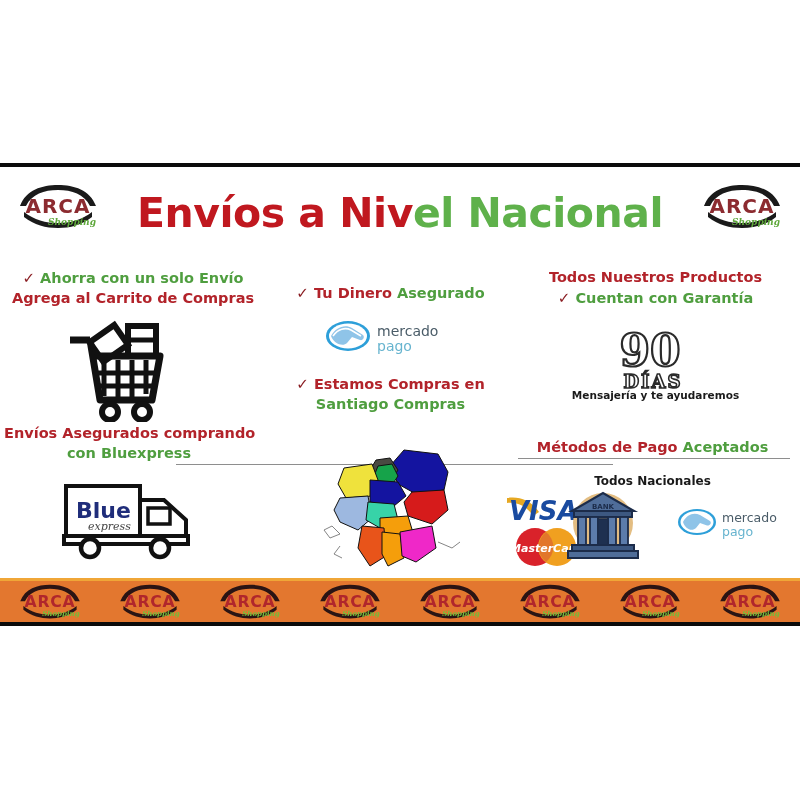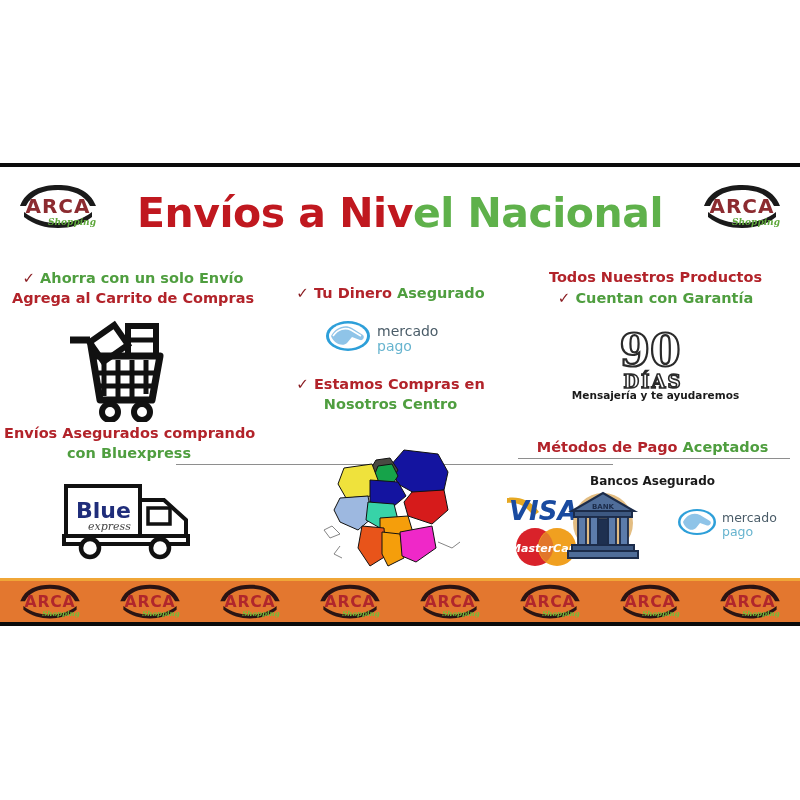--- a/index.html
+++ b/index.html
@@ -169,21 +169,21 @@
       <path d="M6 19 C11 10 20 7 27 11 L38 18 C40 20 38 24 35 23 L27 20 L22 26 C18 30 9 27 6 19 Z" fill="#8fc4e8"></path>
       <path d="M8 19 C13 12 20 10 26 13 L36 19" fill="none" stroke="#fff" stroke-width="1.6"></path>
       <text x="52" y="19" font-family="DejaVu Sans, sans-serif" font-size="14" fill="#4a5c68">mercado</text>
       <text x="52" y="34" font-family="DejaVu Sans, sans-serif" font-size="14" fill="#67b4cf">pago</text>
     </svg>
   </div>
 
   <div class="blk-ubic">
     <div class="hd"><span class="check">✓</span>
       <span class="red">Estamos Compras en</span></div>
-    <div class="hd green">Nosotros Centro</div>
+    <div class="hd green">Santiago Compras</div>
   </div>
 
   <div class="blk-gar">
     <div class="hd red">Todos Nuestros Productos</div>
     <div class="hd"><span class="check">✓</span>
       <span class="green">Cuentan con Garantía</span></div>
   </div>
 
   <div class="badge90">
     <svg width="110" height="66" viewBox="0 0 110 66">
@@ -239,21 +239,21 @@
         <path d="M20 102 L14 110 L22 114"></path>
         <path d="M118 98 L132 104 L140 98"></path>
       </g>
     </svg>
   </div>
 
   <div class="blk-pago">
     <div class="hd"><span class="red">Métodos de Pago</span>
       <span class="green">Aceptados</span></div>
   </div>
-  <div class="bancos">Bancos Asegurado</div>
+  <div class="bancos">Todos Nacionales</div>
 
   <div class="visa">
     <svg width="82" height="34" viewBox="0 0 82 34">
       <path d="M2 6 C14 4 26 8 34 20 L28 24 C22 14 12 10 2 11 Z" fill="#e6a822"></path>
       <text x="4" y="28" font-family="DejaVu Sans, sans-serif" font-size="26" font-weight="bold" font-style="italic" fill="#1a4ba0">VISA</text>
     </svg>
   </div>
 
   <div class="mcard">
     <svg width="82" height="40" viewBox="0 0 82 40">

